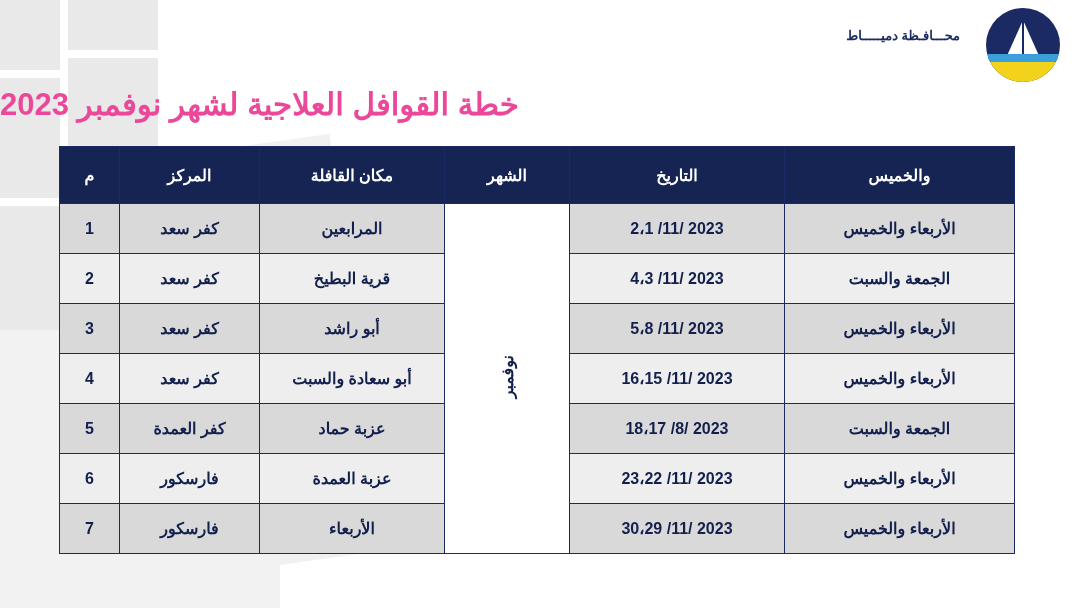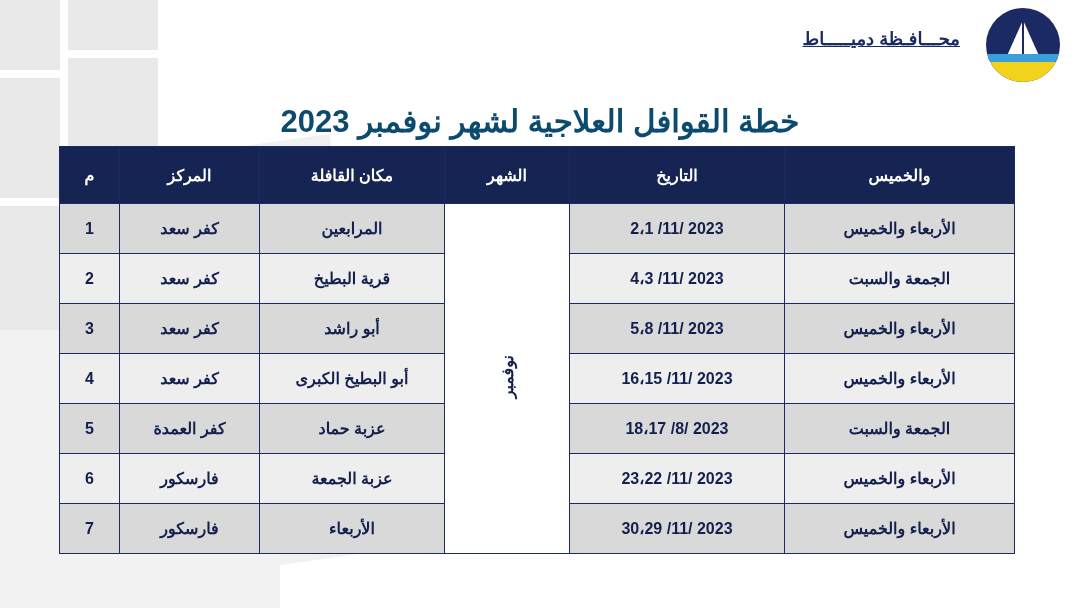--- a/index.html
+++ b/index.html
@@ -60,25 +60,24 @@
     top: 0;
     right: 0;
     left: 0;
     height: 88px;
   }
   .gov-name {
     position: absolute;
     right: 120px;
     top: 28px;
     color: #1b2a63;
-    font-size: 18px;
+    font-size: 13px;
     font-weight: bold;
     letter-spacing: 1px;
     white-space: nowrap;
-    text-decoration: underline;
   }
   .logo {
     position: absolute;
     right: 20px;
     top: 8px;
     width: 74px;
     height: 74px;
     border-radius: 50%;
     background: #1b2a63;
     overflow: hidden;
@@ -119,26 +118,25 @@
     height: 8px;
     background: #3aa0dc;
   }
 
   
   .title {
     position: absolute;
     top: 86px;
     right: 0;
     left: 0;
-    text-align: center;
-    color: #0c4a6e;
+    text-align: left;
+    color: #ec4899;
     font-size: 31px;
     font-weight: bold;
     direction: rtl;
-    margin-top: 17px;
   }
 
   
   .table-wrap {
     position: absolute;
     top: 146px;
     right: 65px;
     width: 955px;
   }
   table.plan {
@@ -257,35 +255,35 @@
       <tr>
         <td>الأربعاء والخميس</td>
         <td>2023 /11/ 5،8</td>
         <td>أبو راشد</td>
         <td>كفر سعد</td>
         <td>3</td>
       </tr>
       <tr>
         <td>الأربعاء والخميس</td>
         <td>2023 /11/ 16،15</td>
-        <td>أبو البطيخ الكبرى</td>
+        <td>أبو سعادة والسبت</td>
         <td>كفر سعد</td>
         <td>4</td>
       </tr>
       <tr>
         <td>الجمعة والسبت</td>
         <td>2023 /8/ 18،17</td>
         <td>عزبة حماد</td>
         <td>كفر العمدة</td>
         <td>5</td>
       </tr>
       <tr>
         <td>الأربعاء والخميس</td>
         <td>2023 /11/ 23،22</td>
-        <td>عزبة الجمعة</td>
+        <td>عزبة العمدة</td>
         <td>فارسكور</td>
         <td>6</td>
       </tr>
       <tr>
         <td>الأربعاء والخميس</td>
         <td>2023 /11/ 30،29</td>
         <td>الأربعاء</td>
         <td>فارسكور</td>
         <td>7</td>
       </tr>

